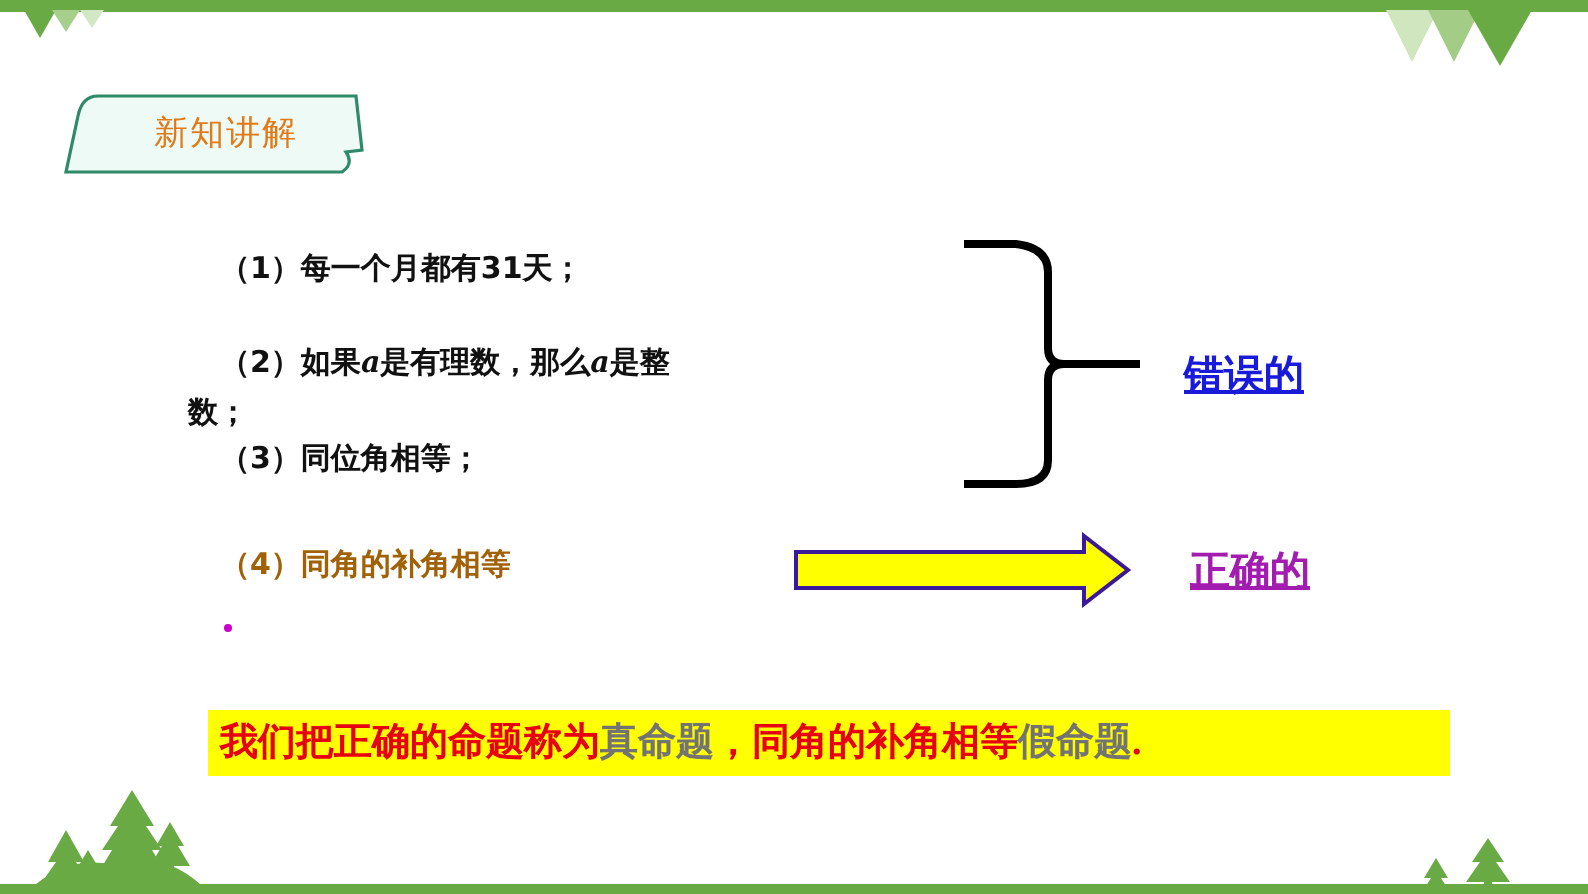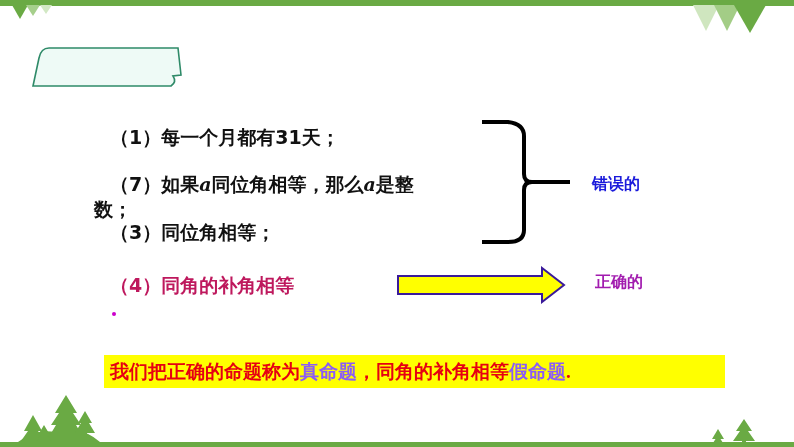--- a/index.html
+++ b/index.html
@@ -9,70 +9,71 @@
       font-family: "DejaVu Sans", sans-serif;
     }
     .top-bar { position: absolute; left: 0; top: 0; width: 794px; height: 6px; background: #6aaa44; }
     .tri { position: absolute; width: 0; height: 0; border-left-style: solid; border-right-style: solid; border-top-style: solid; border-left-color: transparent; border-right-color: transparent; }
     .section-label { position: absolute; left: 31px; top: 46px; width: 150px; height: 42px; }
     .section-label svg { position: absolute; left: 0; top: 0; }
     .section-label-text {
       position: absolute; left: 46px; top: 9px; font-size: 17px; color: #e07b18;
       font-family: "DejaVu Serif", serif; letter-spacing: 1px;
     }
-    .item { position: absolute; font-weight: bold; font-size: 19px; color: #111; white-space: nowrap; }
+    .item { position: absolute; font-weight: bold; font-size: 15px; color: #111; white-space: nowrap; }
     .item i { font-style: italic; font-family: "DejaVu Serif", serif; }
     .brace { position: absolute; left: 478px; top: 118px; }
-    .result { position: absolute; font-weight: bold; font-size: 16px; white-space: nowrap; }
+    .result { position: absolute; font-weight: bold; font-size: 20px; white-space: nowrap; text-decoration: underline; }
     .arrow { position: absolute; left: 396px; top: 266px; }
     .dot { position: absolute; left: 112px; top: 312px; width: 4px; height: 4px; border-radius: 2px; background: #cc00cc; }
     .summary-bar {
       position: absolute; left: 104px; top: 355px; width: 621px; height: 33px; background: #ffff00;
       font-weight: bold; font-size: 19px; line-height: 33px; white-space: nowrap; padding-left: 6px; box-sizing: border-box;
     }
     .red { color: #e60012; font-family: Liberation Serif, serif; }
-    .blue { color: #8b5cf6; }
+    .blue { color: #737373; }
     .bottom-bar { position: absolute; left: 0; top: 442px; width: 794px; height: 5px; background: #6aaa44; }
     .trees { position: absolute; left: 0; top: 395px; }
   </style>
 </head>
 <body>
 
 <div class="top-bar"></div>
 
 <div class="tri" style="left:12px;top:5px;border-left-width:8px;border-right-width:8px;border-top-width:14px;border-top-color:#6aaa44;"></div>
 <div class="tri" style="left:26px;top:5px;border-left-width:7px;border-right-width:7px;border-top-width:11px;border-top-color:#a6cf8c;"></div>
 <div class="tri" style="left:40px;top:5px;border-left-width:6px;border-right-width:6px;border-top-width:9px;border-top-color:#d2e8c4;"></div>
 
 <div class="tri" style="left:693px;top:5px;border-left-width:13px;border-right-width:13px;border-top-width:26px;border-top-color:#cfe6bf;"></div>
 <div class="tri" style="left:714px;top:5px;border-left-width:13px;border-right-width:13px;border-top-width:26px;border-top-color:#a3cd86;"></div>
 <div class="tri" style="left:734px;top:5px;border-left-width:16px;border-right-width:16px;border-top-width:28px;border-top-color:#6aaa44;"></div>
 
 <div class="section-label">
   <svg width="152" height="44" viewBox="0 0 152 44">
     <path d="M18 2 Q10 2 8 12 L2 40 L140 40 Q146 36 142 30 L150 29 L147 2 Z" fill="#eefaf6" stroke="#2e8a68" stroke-width="1.6"></path>
   </svg>
+  <span class="section-label-text">新知讲解</span>
 </div>
 
 <div class="item" style="left:110px;top:125px;">（1）每一个月都有31天；</div>
 
 <div class="item" style="left:110px;top:172px;">
-  <span>（7）如果</span><i>a</i><span>同位角相等，那么</span><i>a</i><span>是整</span>
+  <span>（2）如果</span><i>a</i><span>是有理数，那么</span><i>a</i><span>是整</span>
 </div>
 <div class="item" style="left:94px;top:197px;">数；</div>
 
 <div class="item" style="left:110px;top:220px;">（3）同位角相等；</div>
 
 <svg class="brace" width="96" height="130" viewBox="0 0 96 130">
   <path d="M4 4 L30 4 Q46 6 46 18 L46 56 Q46 64 54 64 L92 64 M54 64 Q46 64 46 72 L46 112 Q46 124 30 124 L4 124" fill="none" stroke="#000" stroke-width="4"></path>
 </svg>
 
 <div class="result" style="left:592px;top:174px;color:#1a1adb;">错误的</div>
 
-<div class="item" style="left:110px;top:273px;color:#be185d;">（4）同角的补角相等</div>
+<div class="item" style="left:110px;top:273px;color:#a16207;">（4）同角的补角相等</div>
 <div class="dot"></div>
 
 <svg class="arrow" width="172" height="38" viewBox="0 0 172 38">
   <path d="M2 10 L146 10 L146 2 L168 19 L146 36 L146 28 L2 28 Z" fill="#ffff00" stroke="#3a1a9a" stroke-width="2"></path>
 </svg>
 
 <div class="result" style="left:595px;top:272px;color:#a21caf;">正确的</div>
 
 <div class="summary-bar">
   <span class="red">我们把正确的命题称为</span><span class="blue">真命题</span><span class="red">，同角的补角相等</span><span class="blue">假命题</span><span class="red">.</span>

